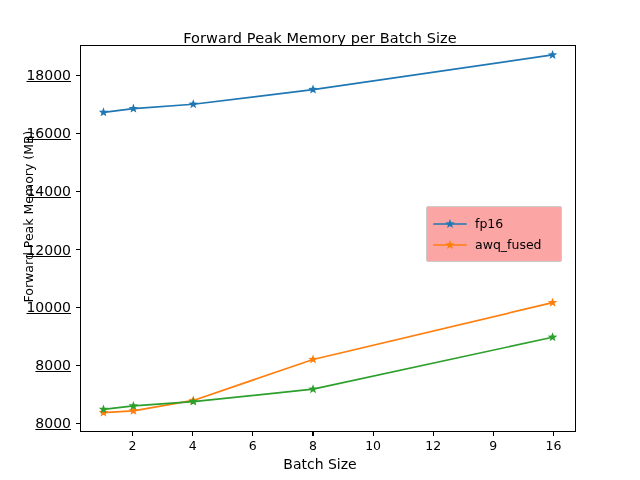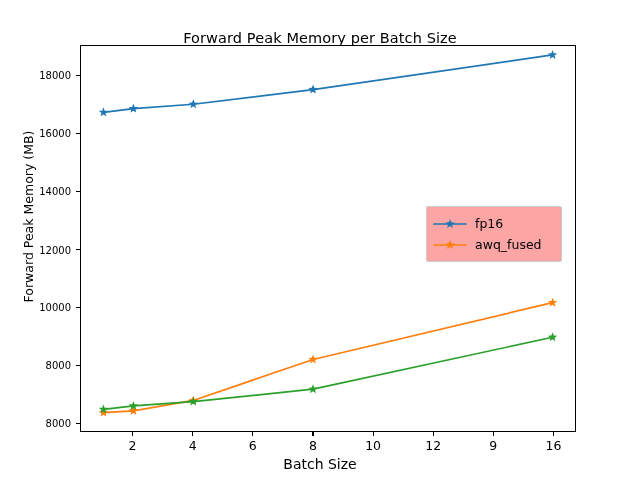--- a/index.html
+++ b/index.html
@@ -47,24 +47,25 @@
     top: 0;
     width: 100%;
     height: 100%;
     display: block;
     overflow: visible;
   }
   .ytick-label {
     position: absolute;
     right: 0;
     text-align: right;
-    font-size: 10px;
+    font-size: 14px;
     color: #000000;
     transform: translateY(-50%);
     white-space: nowrap;
+    text-decoration: underline;
   }
   #ytick-labels {
     position: absolute;
     left: 0px;
     top: 0px;
     width: 71px;
     height: 480px;
   }
   .ytick-mark {
     position: absolute;

